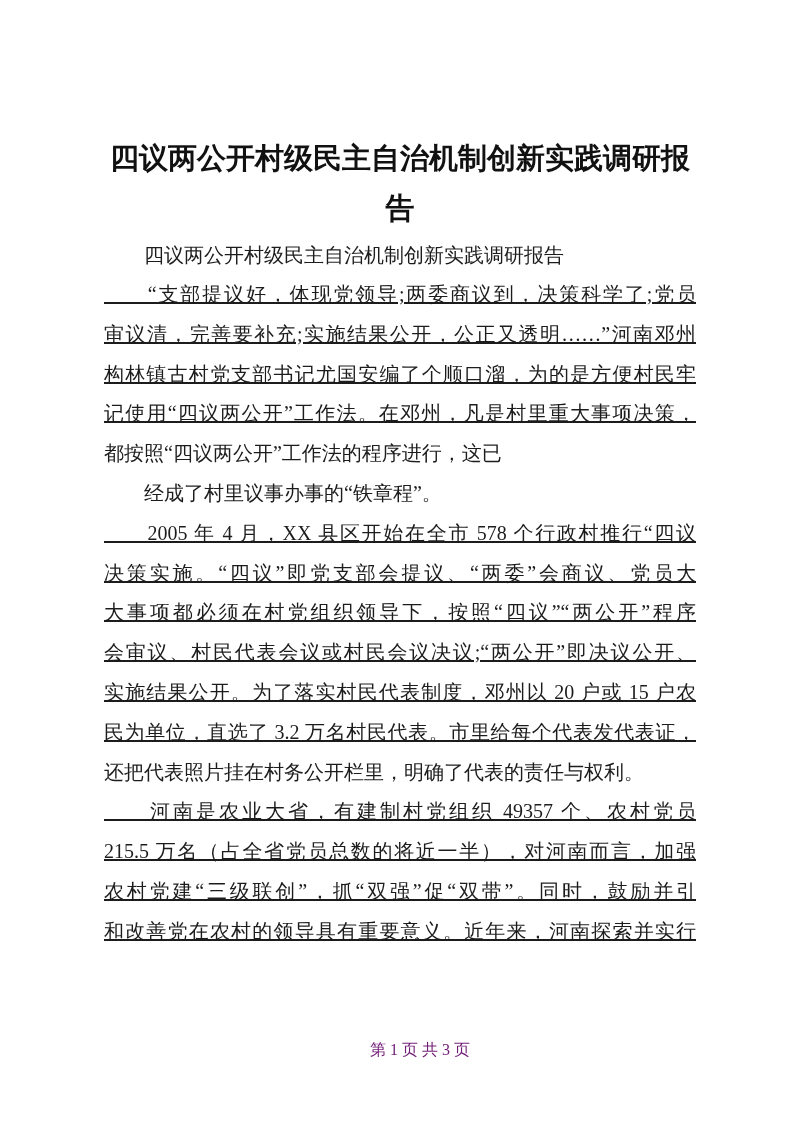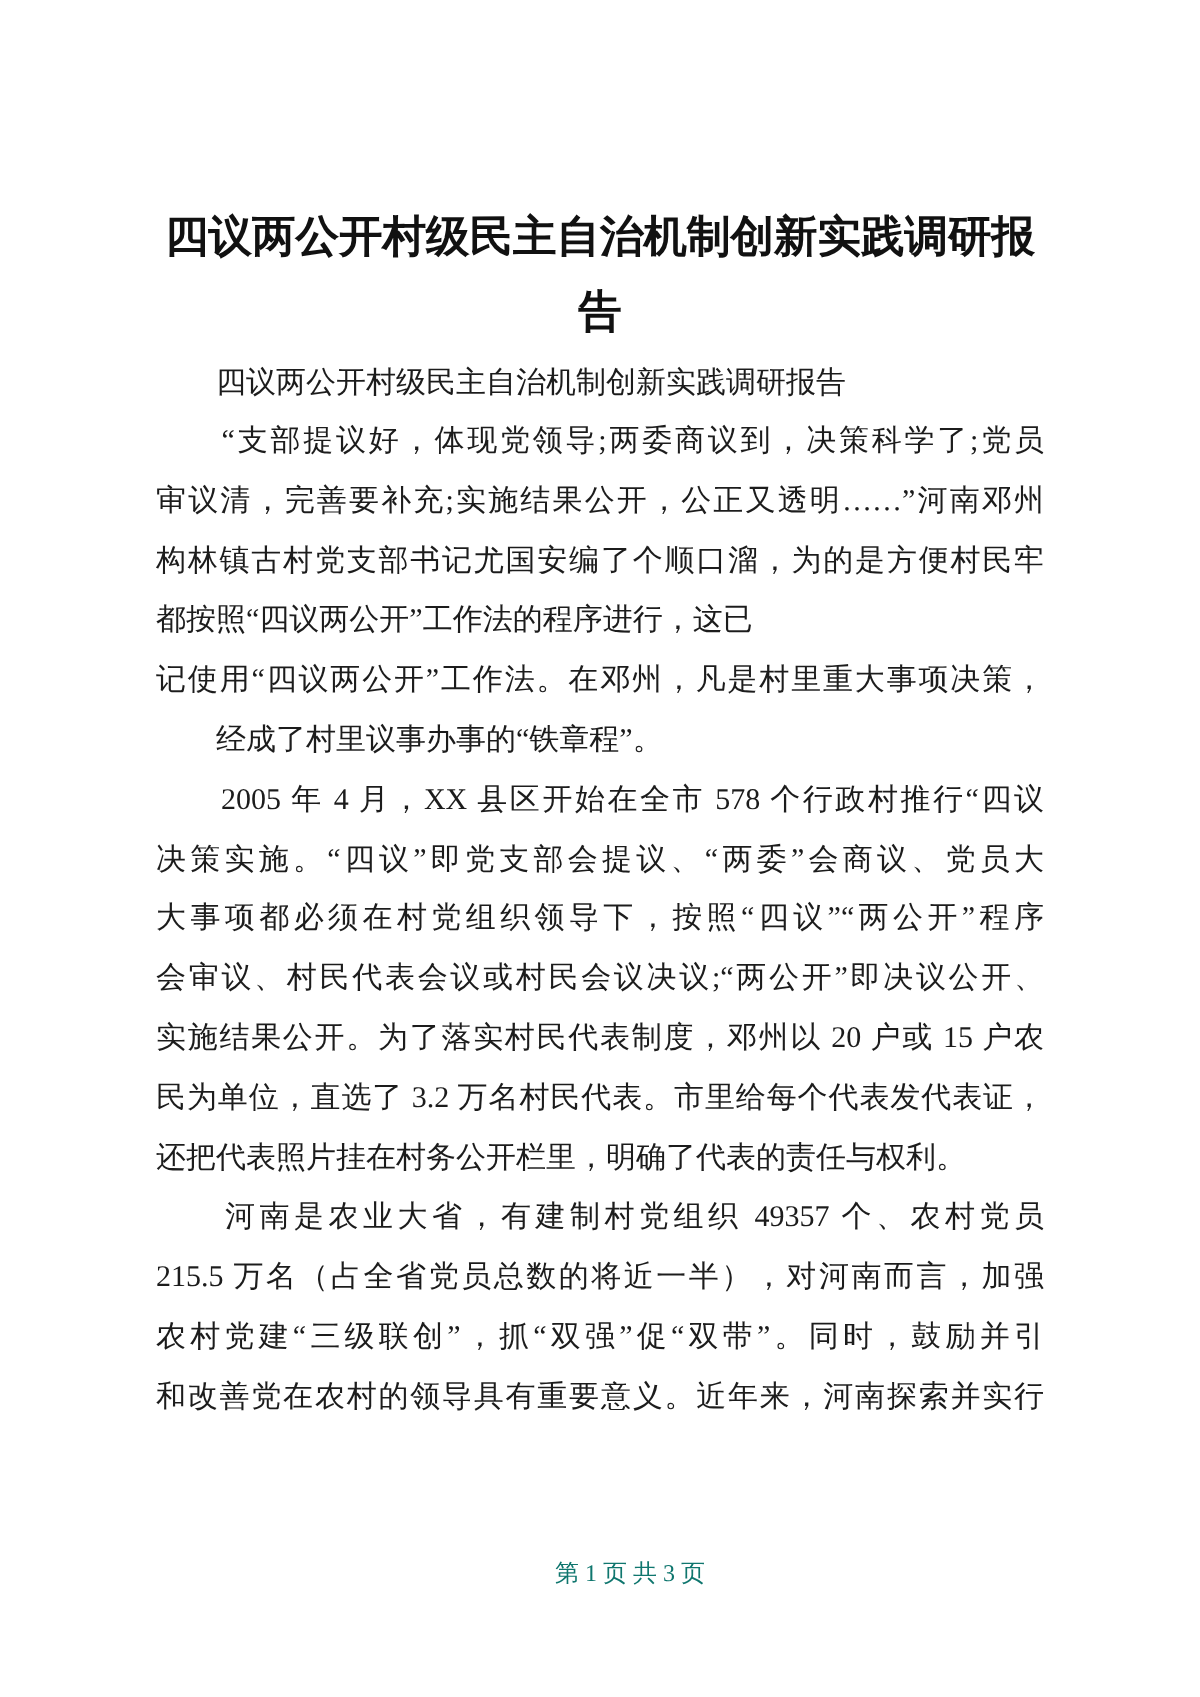--- a/index.html
+++ b/index.html
@@ -42,46 +42,47 @@
     line-height: 39.8px;
     height: 39.8px;
     white-space: nowrap;
     overflow: hidden;
     text-align: left;
   }
   .bline.j {
     text-align: justify;
     text-align-last: justify;
     text-justify: inter-character;
+    text-decoration: underline;
   }
   .footer {
     position: absolute;
     left: 0;
     right: 0;
     top: 1038px;
     text-align: center;
     padding-left: 40px;
     font-size: 16px;
     line-height: 24px;
-    color: #0f766e;
+    color: #701a75;
   }
 </style>
 </head>
 <body>
 
 <div class="page">
   <div class="content">
     <div class="doc-title">四议两公开村级民主自治机制创新实践调研报告</div>
     <div class="doc-subtitle">　　四议两公开村级民主自治机制创新实践调研报告</div>
 
     <div class="bline j">　　“支部提议好，体现党领导;两委商议到，决策科学了;党员</div>
     <div class="bline j">审议清，完善要补充;实施结果公开，公正又透明……”河南邓州</div>
     <div class="bline j">构林镇古村党支部书记尤国安编了个顺口溜，为的是方便村民牢</div>
+    <div class="bline j">记使用“四议两公开”工作法。在邓州，凡是村里重大事项决策，</div>
     <div class="bline">都按照“四议两公开”工作法的程序进行，这已</div>
-    <div class="bline j">记使用“四议两公开”工作法。在邓州，凡是村里重大事项决策，</div>
     <div class="bline">　　经成了村里议事办事的“铁章程”。</div>
     <div class="bline j">　　2005 年 4 月，XX 县区开始在全市 578 个行政村推行“四议</div>
     <div class="bline j">决策实施。“四议”即党支部会提议、“两委”会商议、党员大</div>
     <div class="bline j">大事项都必须在村党组织领导下，按照“四议”“两公开”程序</div>
     <div class="bline j">会审议、村民代表会议或村民会议决议;“两公开”即决议公开、</div>
     <div class="bline j">实施结果公开。为了落实村民代表制度，邓州以 20 户或 15 户农</div>
     <div class="bline j">民为单位，直选了 3.2 万名村民代表。市里给每个代表发代表证，</div>
     <div class="bline">还把代表照片挂在村务公开栏里，明确了代表的责任与权利。</div>
     <div class="bline j">　　河南是农业大省，有建制村党组织 49357 个、农村党员</div>
     <div class="bline j">215.5 万名（占全省党员总数的将近一半），对河南而言，加强</div>

